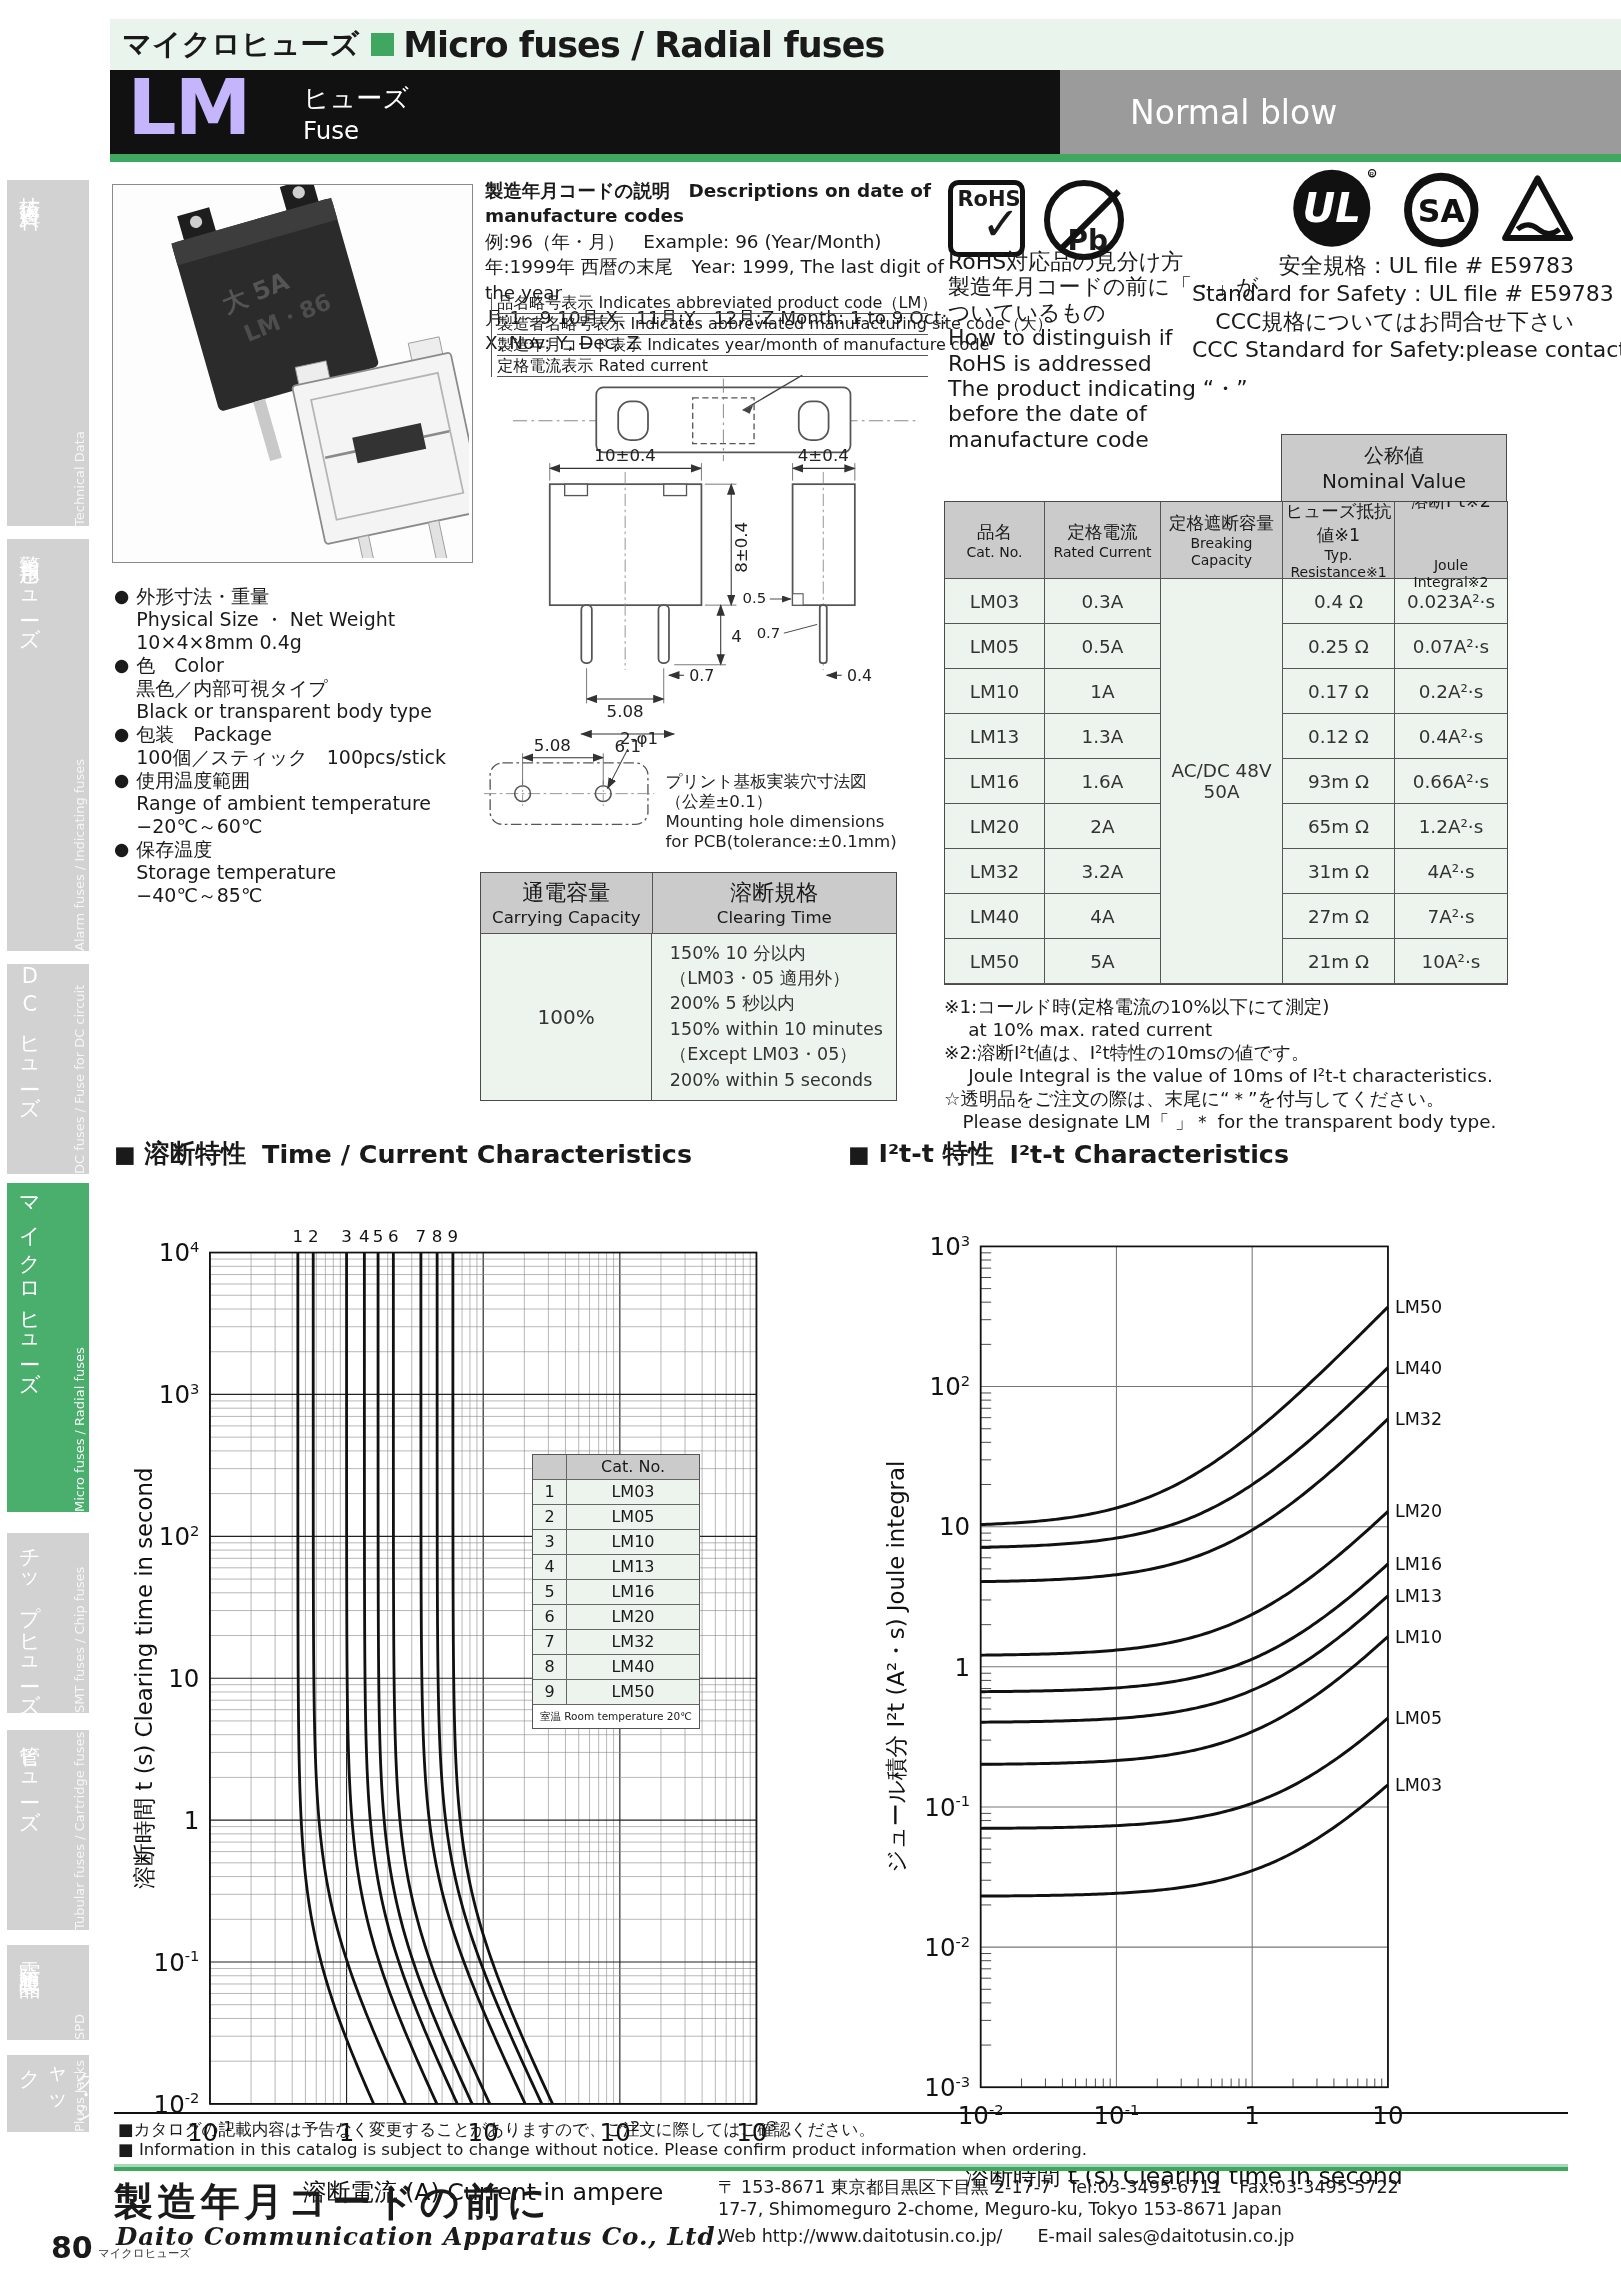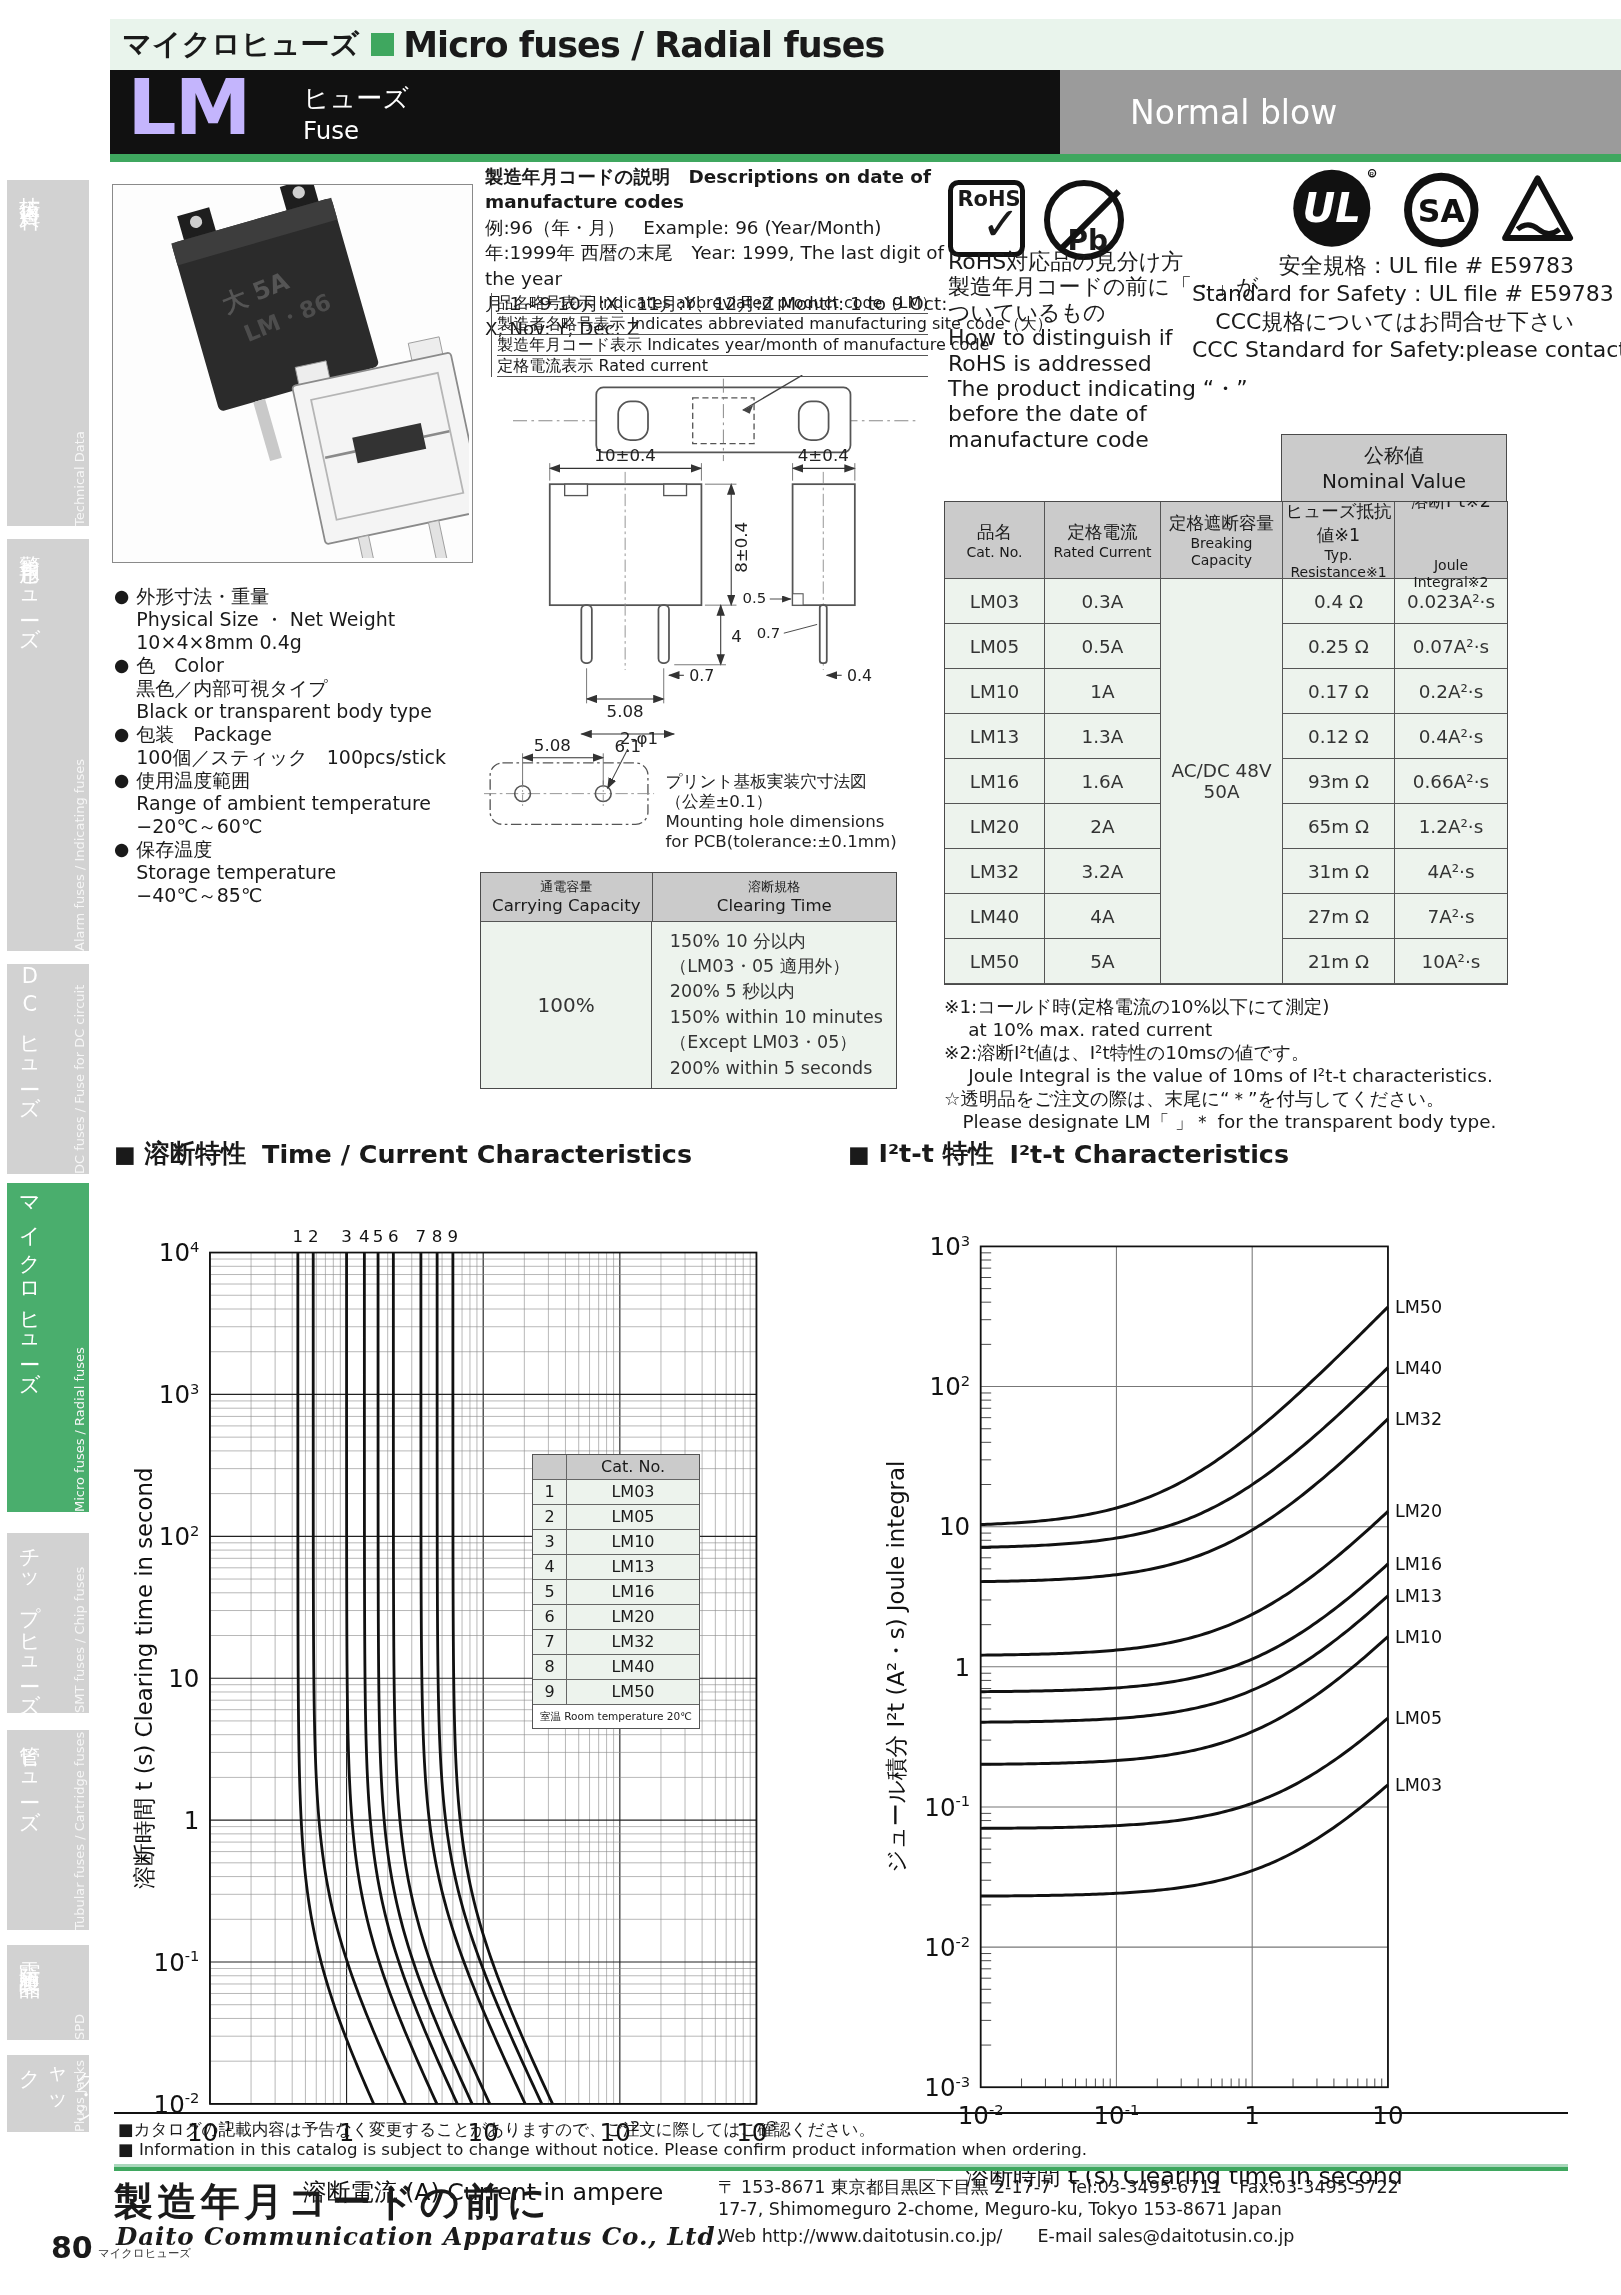--- a/index.html
+++ b/index.html
@@ -31,21 +31,21 @@
   
   #photo-box{position:absolute;left:112px;top:184px;width:359px;height:377px;border:1.8px solid #8a8a8a;background:#fdfdfd;}
 
   
   #features{position:absolute;left:114px;top:585px;width:386px;}
   .feat-item{display:flex;margin:0;}
   .feat-bullet{font-size:17.5px;line-height:23px;margin-right:7px;}
   .feat-lines div{font-size:19px;line-height:23px;}
 
   
-  #mfg-block{position:absolute;left:485px;top:164px;width:464px;}
+  #mfg-block{position:absolute;left:485px;top:178px;width:464px;}
   #mfg-block div{font-size:18.4px;line-height:25.4px;}
   #mfg-block div:first-child{font-weight:bold;}
   #callout-box{position:absolute;left:491px;top:293px;width:431px;border-left:1.8px solid #555;padding-left:5.3px;}
   #callout-box div{font-size:16px;line-height:20px;border-bottom:1.8px solid #555;white-space:nowrap;}
 
   
   #rohs-mark{position:absolute;left:948px;top:180px;width:67px;height:67px;border:5.3px solid #111;border-radius:10.5px;}
   #rohs-mark .t{position:absolute;left:4.4px;top:1.8px;font-size:21px;font-weight:bold;}
   #rohs-mark .c{position:absolute;right:0px;top:16px;font-size:46px;font-weight:bold;line-height:46px;}
   #pb-mark{position:absolute;left:1044px;top:180px;width:68px;height:68px;border:6.1px solid #111;border-radius:50%;}
@@ -73,21 +73,21 @@
   .last-col{border-right:none !important;gap:44px;}
 
   #notes{position:absolute;left:944px;top:995px;width:596px;}
   #notes div{font-size:18.4px;line-height:23px;}
 
   
   #carrying{position:absolute;left:480px;top:872px;width:415px;border:1.8px solid #4a4a4a;}
   #carrying .hrow{display:flex;background:#cbcbcb;border-bottom:0.9px solid #555;}
   #carrying .hcell{width:171px;border-right:0.9px solid #555;text-align:center;padding:5.3px 0;}
   #carrying .hcell:last-child{width:244px;border-right:none;}
-  #carrying .hcell .jp{font-size:13px;}
+  #carrying .hcell .jp{font-size:22px;}
   #carrying .hcell .en{font-size:16.6px;}
   #carrying .brow{display:flex;background:#edf3ed;}
   #carrying .c1{width:171px;border-right:0.9px solid #555;display:flex;align-items:center;justify-content:center;font-size:20px;color:#333;}
   #carrying .c2{width:227px;padding:7px 0 7px 17.5px;}
   #carrying .c2 div{font-size:17.5px;line-height:25.4px;color:#333;}
 
   
   .sec-title{position:absolute;font-size:25.4px;font-weight:bold;display:flex;align-items:center;}
   .sec-title .sq{font-size:23px;margin-right:8.8px;}
   .sec-title .jp{margin-right:16px;}

